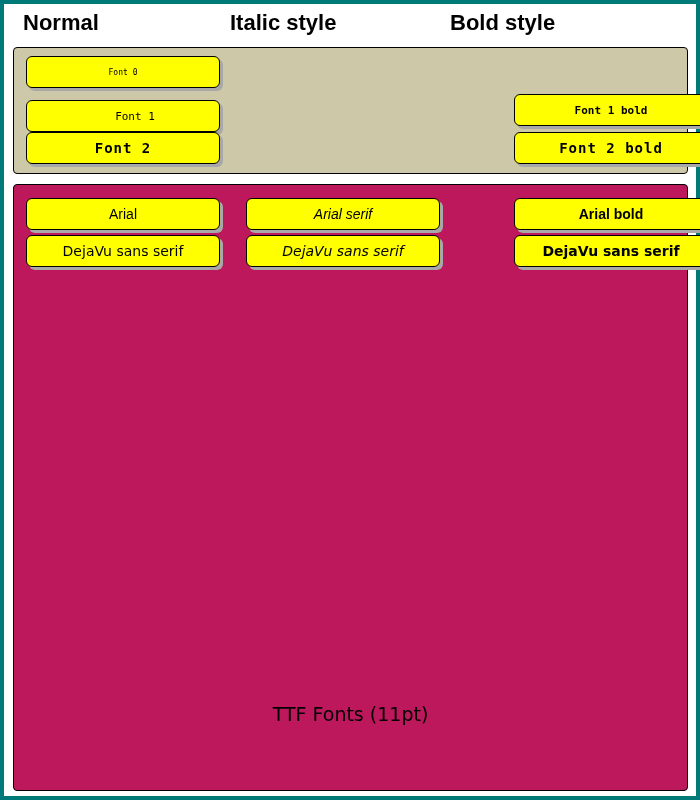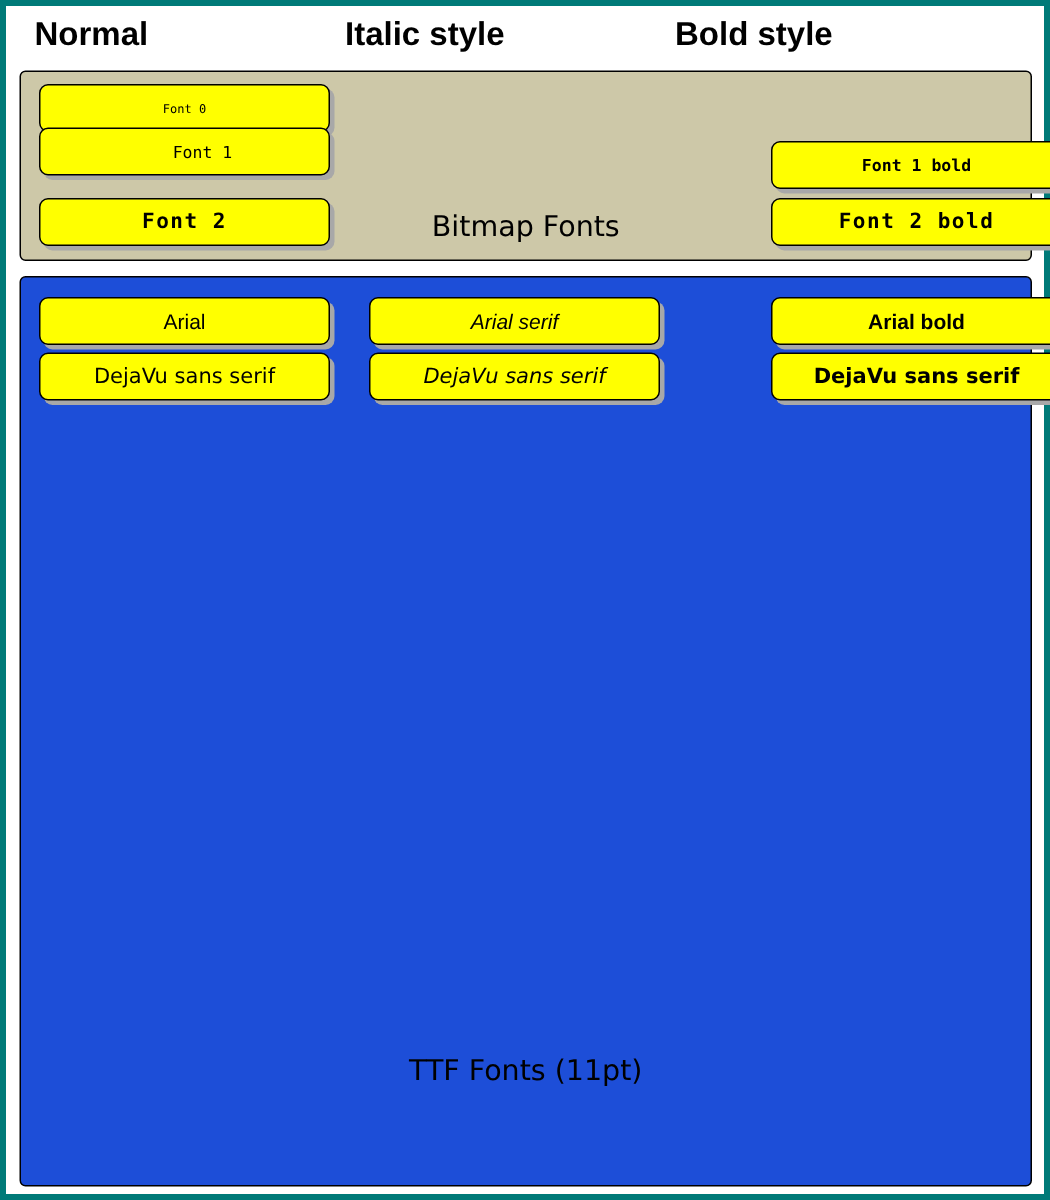--- a/index.html
+++ b/index.html
@@ -1,21 +1,21 @@
 <!DOCTYPE html>
 <html><head>
 <meta charset="utf-8">
 <style>
   html, body { margin:0; padding:0; }
   body { width:700px; height:800px; position:relative; background:#ffffff; overflow:hidden; }
   .frame { position:absolute; left:0; top:0; width:700px; height:800px; box-sizing:border-box; border:4px solid #007a78; background:#ffffff; }
   .col-header { position:absolute; top:6px; width:220px; font-family:"Liberation Sans", sans-serif; font-weight:bold; font-size:22px; color:#000; }
   .panel { position:absolute; box-sizing:border-box; border:1px solid #000; border-radius:4px; }
   .panel-bitmap { left:13px; top:47px; width:675px; height:127px; background:#cdc8a8; }
-  .panel-ttf { left:13px; top:184px; width:675px; height:607px; background:#1d4ed8; }
+  .panel-ttf { left:13px; top:184px; width:675px; height:607px; background:#be185d; }
   .panel-label { position:absolute; left:0; width:100%; text-align:center; font-family:"DejaVu Sans", sans-serif; font-size:19px; color:#000; }
   .btn { position:absolute; box-sizing:border-box; width:194px; height:32px; background:#ffff00; border:1px solid #000; border-radius:6px; box-shadow:3px 3px 0 #a8a8a8; display:flex; align-items:center; justify-content:center; color:#000; cursor:pointer; }
   .bm { font-family:"DejaVu Sans Mono", monospace; }
   .f0 { font-size:8px; }
   .f1 { font-size:11px; }
   .f2 { font-size:14px; letter-spacing:1px; }
   .bold { font-weight:bold;margin-left:47px; }
   .arial { font-family:"Liberation Sans", sans-serif; font-size:14px; }
   .dejavu { font-family:"DejaVu Sans", sans-serif; font-size:14px; }
   .italic { font-style:italic; }
@@ -24,25 +24,24 @@
 <body>
 
 <div class="frame">
   <div class="col-header" style="left:19px;">Normal</div>
   <div class="col-header" style="left:226px;">Italic style</div>
   <div class="col-header" style="left:446px;">Bold style</div>
 </div>
 
 <div class="panel panel-bitmap">
   <div class="btn bm f0" style="left:12px; top:8px;">Font 0</div>
-  <div class="btn bm f1" style="left:12px; top:37px;padding-left:24px;">Font 1</div>
+  <div class="btn bm f1" style="left:12px; top:52px;padding-left:24px;">Font 1</div>
   <div class="btn bm f2" style="left:12px; top:84px;font-weight:bold;">Font 2</div>
   <div class="btn bm f1 bold" style="left:453px; top:46px;">Font 1 bold</div>
   <div class="btn bm f2 bold" style="left:453px; top:84px;">Font 2 bold</div>
-  <div class="panel-label" style="top:92px;">Bitmap Fonts</div>
 </div>
 
 <div class="panel panel-ttf">
   <div class="btn arial" style="left:12px; top:13px;">Arial</div>
   <div class="btn dejavu" style="left:12px; top:50px;">DejaVu sans serif</div>
   <div class="btn arial italic" style="left:232px; top:13px;">Arial serif</div>
   <div class="btn dejavu italic" style="left:232px; top:50px;">DejaVu sans serif</div>
   <div class="btn arial bold" style="left:453px; top:13px;">Arial bold</div>
   <div class="btn dejavu bold" style="left:453px; top:50px;">DejaVu sans serif</div>
   <div class="panel-label" style="top:518px;">TTF Fonts (11pt)</div>

